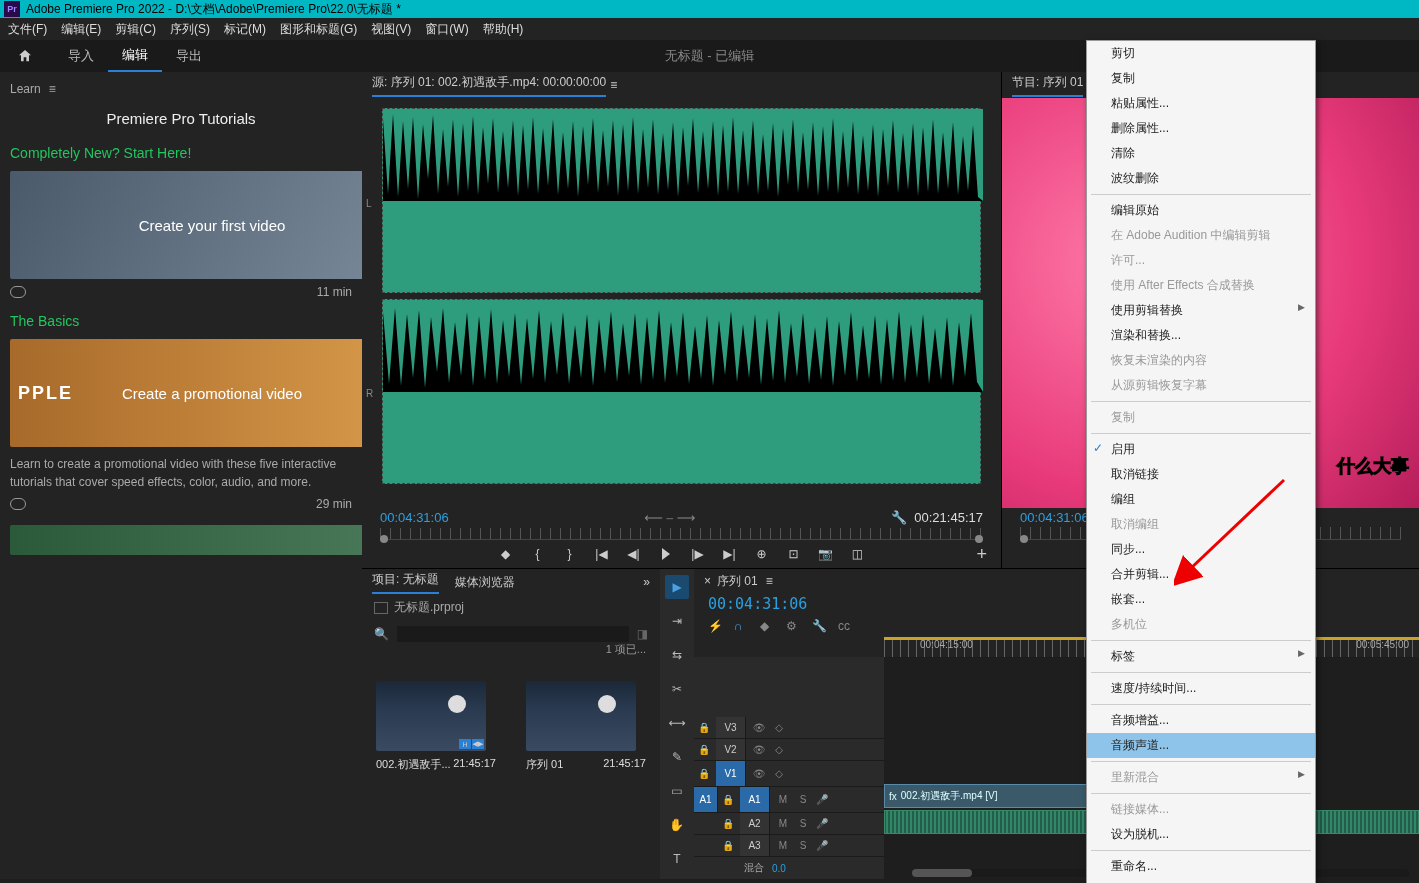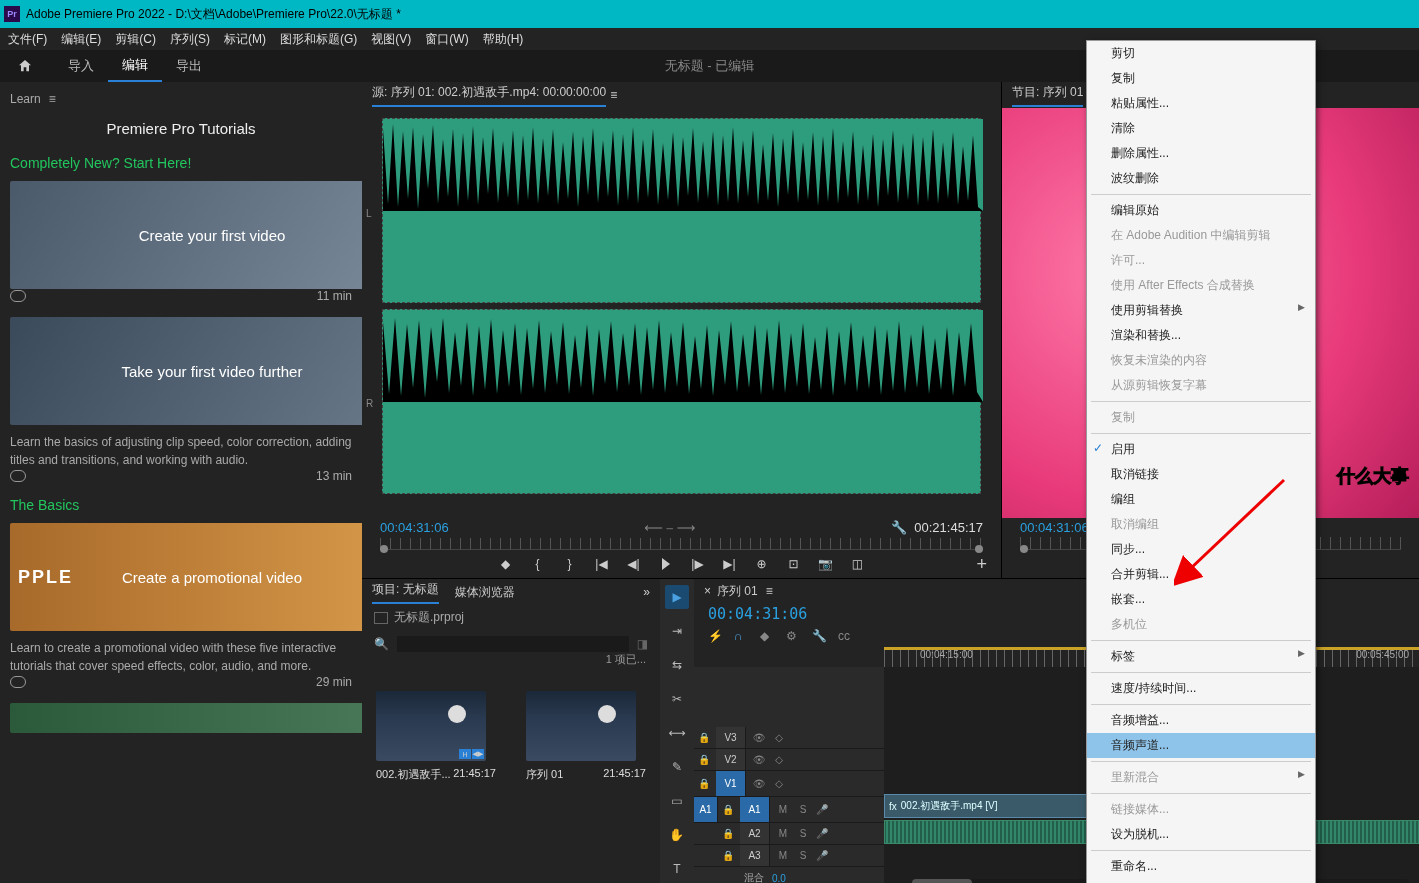--- a/index.html
+++ b/index.html
@@ -1,39 +1,39 @@
 <!DOCTYPE html>
 <html><head>
 <meta charset="utf-8">
 <style>
 * { margin: 0; padding: 0; box-sizing: border-box; font-family: "Microsoft YaHei", Arial, sans-serif; }
 body { background: #1e1e1e; color: #ccc; font-size: 12px; overflow: hidden; width: 1419px; height: 883px; }
 
-.titlebar { background: #00b8c4; height: 28px; display: flex; align-items: center; padding-left: 4px; color: #000; font-size: 12px; }
+.titlebar { background: #00b8c4; height: 18px; display: flex; align-items: center; padding-left: 4px; color: #000; font-size: 12px; }
 .titlebar .app-icon { width: 16px; height: 16px; background: #2a0a4a; margin-right: 6px; display: inline-flex; align-items: center; justify-content: center; color: #9b8aff; font-size: 9px; font-weight: bold; }
 
 .menubar { background: #232323; height: 22px; display: flex; align-items: center; padding-left: 8px; gap: 14px; font-size: 12px; color: #ddd; }
 .menubar span { cursor: default; }
 
 .tabbar { background: #1a1a1a; height: 32px; display: flex; align-items: center; padding-left: 16px; gap: 0; color: #bbb; font-size: 13px; position: relative; }
 .tabbar .home-icon { width: 18px; height: 16px; margin-right: 20px; }
 .tabbar .tab { padding: 6px 14px; cursor: default; }
 .tabbar .tab.active { border-bottom: 2px solid #2a80d4; color: #fff; }
 .tabbar .doc-title { position: absolute; left: 50%; transform: translateX(-50%); color: #888; }
 
 .workspace { display: flex; height: calc(883px - 22px - 22px - 32px); }
 
 .learn-panel { width: 362px; background: #232323; padding: 10px 10px; overflow: hidden; }
 .learn-header { color: #aaa; font-size: 12px; display: flex; align-items: center; gap: 8px; margin-bottom: 14px; }
 .learn-title { text-align: center; color: #eee; font-size: 15px; margin-bottom: 18px; }
 .learn-section { color: #22c55e; font-size: 14px; margin-bottom: 10px; }
 .tutorial-card { margin-bottom: 14px; }
 .tutorial-thumb { width: 396px; height: 108px; background: #555; border-radius: 2px; display: flex; align-items: center; justify-content: center; color: #fff; font-size: 15px; position: relative; overflow: hidden; padding-left: 8px; }
 .tutorial-desc { color: #aaa; font-size: 12px; margin-top: 8px; line-height: 1.5; }
-.tutorial-meta { display: flex; justify-content: space-between; align-items: center; color: #aaa; font-size: 12px; }
+.tutorial-meta { display: flex; justify-content: space-between; align-items: center; margin-top: 6px; color: #aaa; font-size: 12px; }
 .cloud-icon { width: 16px; height: 12px; border: 1.5px solid #999; border-radius: 8px; }
 
 .right-area { flex: 1; display: flex; flex-direction: column; }
 
 .monitors { display: flex; height: 500px; background: #232323; }
 .source-monitor { width: 640px; background: #232323; border-right: 1px solid #000; display: flex; flex-direction: column; }
 .program-monitor { flex: 1; background: #232323; position: relative; display: flex; flex-direction: column; }
 .monitor-header { height: 26px; display: flex; align-items: center; padding: 0 10px; color: #ccc; font-size: 12px; gap: 4px; }
 .monitor-header .underline { border-bottom: 2px solid #2a80d4; padding-bottom: 4px; }
 .waveform-area { flex: 1; background: #232323; padding: 10px 20px; position: relative; }
@@ -160,30 +160,20 @@
     <div class="tutorial-card">
       <div class="tutorial-thumb" style="background:linear-gradient(120deg,#4a5a6a,#7a8a9a)">
         <span>Create your first video</span>
       </div>
       <div class="tutorial-meta">
         <span class="cloud-icon"></span>
         <span>11 min</span>
       </div>
     </div>
 
-    <div class="tutorial-card">
-      <div class="tutorial-thumb" style="background:linear-gradient(120deg,#3a4a5a,#6a7a8a)">
-        <span>Take your first video further</span>
-      </div>
-      <div class="tutorial-desc">Learn the basics of adjusting clip speed, color correction, adding titles and transitions, and working with audio.</div>
-      <div class="tutorial-meta">
-        <span class="cloud-icon"></span>
-        <span>13 min</span>
-      </div>
-    </div>
 
     <div class="learn-section">The Basics</div>
 
     <div class="tutorial-card">
       <div class="tutorial-thumb" style="background:linear-gradient(90deg,#a86a2a,#d89a4a)">
         <span style="position:absolute;left:8px;top:50%;transform:translateY(-50%);color:#fff;font-weight:bold;font-size:18px;letter-spacing:2px">PPLE</span>
         <span>Create a promotional video</span>
       </div>
       <div class="tutorial-desc">Learn to create a promotional video with these five interactive tutorials that cover speed effects, color, audio, and more.</div>
       <div class="tutorial-meta">
@@ -430,22 +420,22 @@
       </div>
     </div>
 
   </div>
 </div>
 
 <div class="context-menu" id="ctx">
     <div class="mi"><span>剪切</span></div>
     <div class="mi"><span>复制</span></div>
     <div class="mi"><span>粘贴属性...</span></div>
+    <div class="mi"><span>删除属性...</span></div>
     <div class="mi"><span>清除</span></div>
-    <div class="mi"><span>删除属性...</span></div>
     <div class="mi"><span>波纹删除</span></div>
     <div class="sep"></div>
     <div class="mi"><span>编辑原始</span></div>
     <div class="mi disabled"><span>在 Adobe Audition 中编辑剪辑</span></div>
     <div class="mi disabled"><span>许可...</span></div>
     <div class="mi disabled"><span>使用 After Effects 合成替换</span></div>
     <div class="mi"><span>使用剪辑替换</span><span class="arrow">▶</span></div>
     <div class="mi"><span>渲染和替换...</span></div>
     <div class="mi disabled"><span>恢复未渲染的内容</span></div>
     <div class="mi disabled"><span>从源剪辑恢复字幕</span></div>

